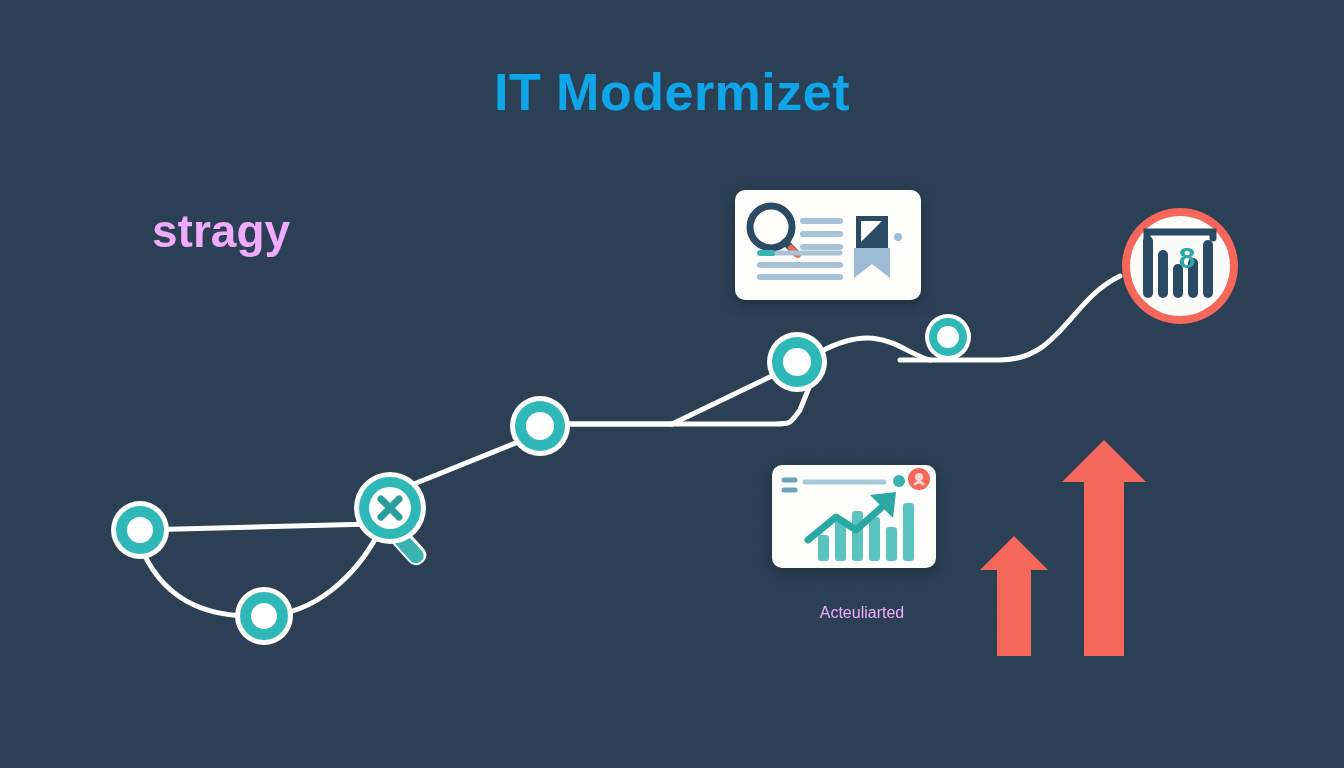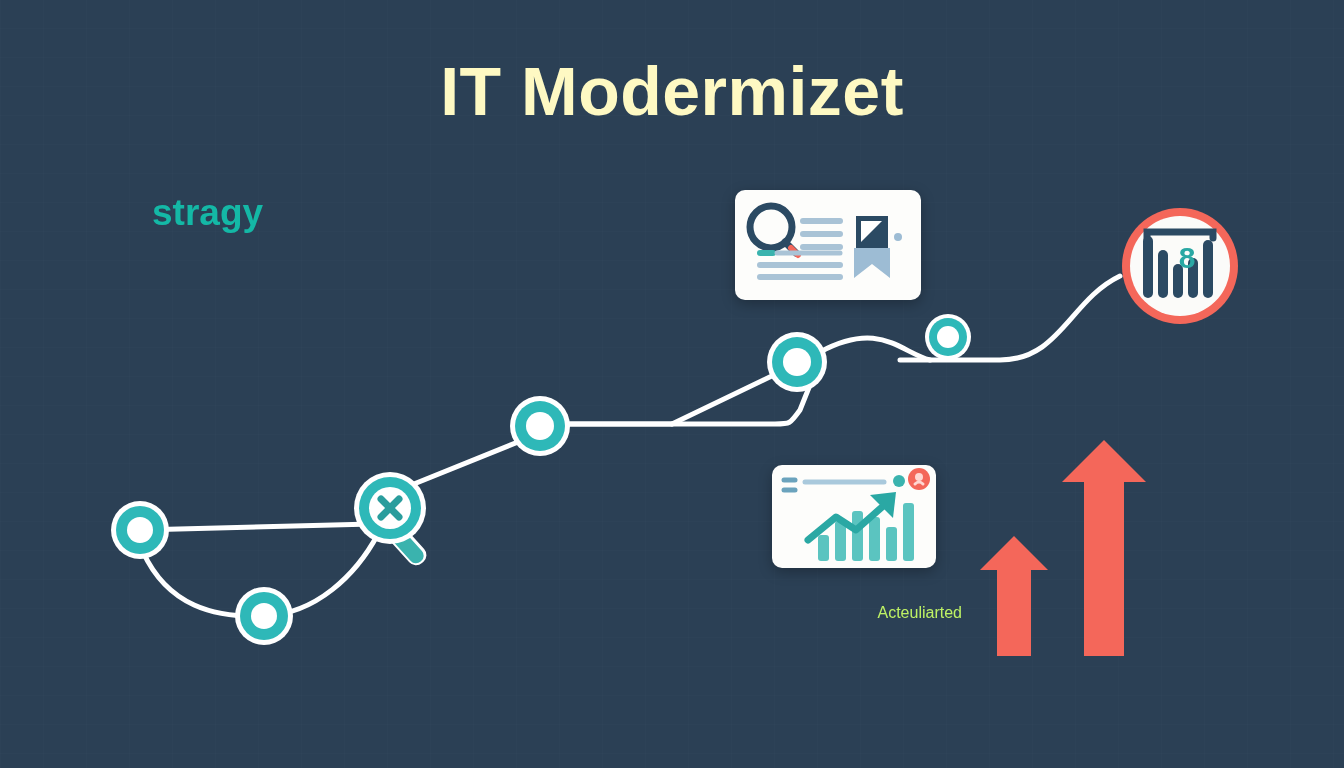--- a/index.html
+++ b/index.html
@@ -20,43 +20,43 @@
     inset: 0;
     background-image:
       linear-gradient(0deg, rgba(255,255,255,0.010) 1px, transparent 1px),
       linear-gradient(90deg, rgba(255,255,255,0.010) 1px, transparent 1px);
     background-size: 37px 29px, 43px 31px;
     pointer-events: none;
   }
   .title {
     position: absolute;
     left: 0;
-    top: 52px;
+    top: 62px;
     width: 1344px;
     text-align: center;
-    color: #fef9c3;
-    font-size: 68px;
+    color: #0ea5e9;
+    font-size: 52px;
     font-weight: bold;
     letter-spacing: 0.5px;
   }
   .subtitle {
     position: absolute;
     left: 152px;
-    top: 192px;
-    color: #14b8a6;
-    font-size: 37px;
+    top: 204px;
+    color: #f0abfc;
+    font-size: 46px;
     font-weight: bold;
   }
   .caption {
     position: absolute;
     left: 762px;
     top: 600px;
     width: 200px;
-    text-align: right;
-    color: #bef264;
+    text-align: center;
+    color: #f0abfc;
     font-size: 16px;
     line-height: 25px;
   }
   svg.layer {
     position: absolute;
     left: 0;
     top: 0;
     width: 1344px;
     height: 768px;
     overflow: visible;

